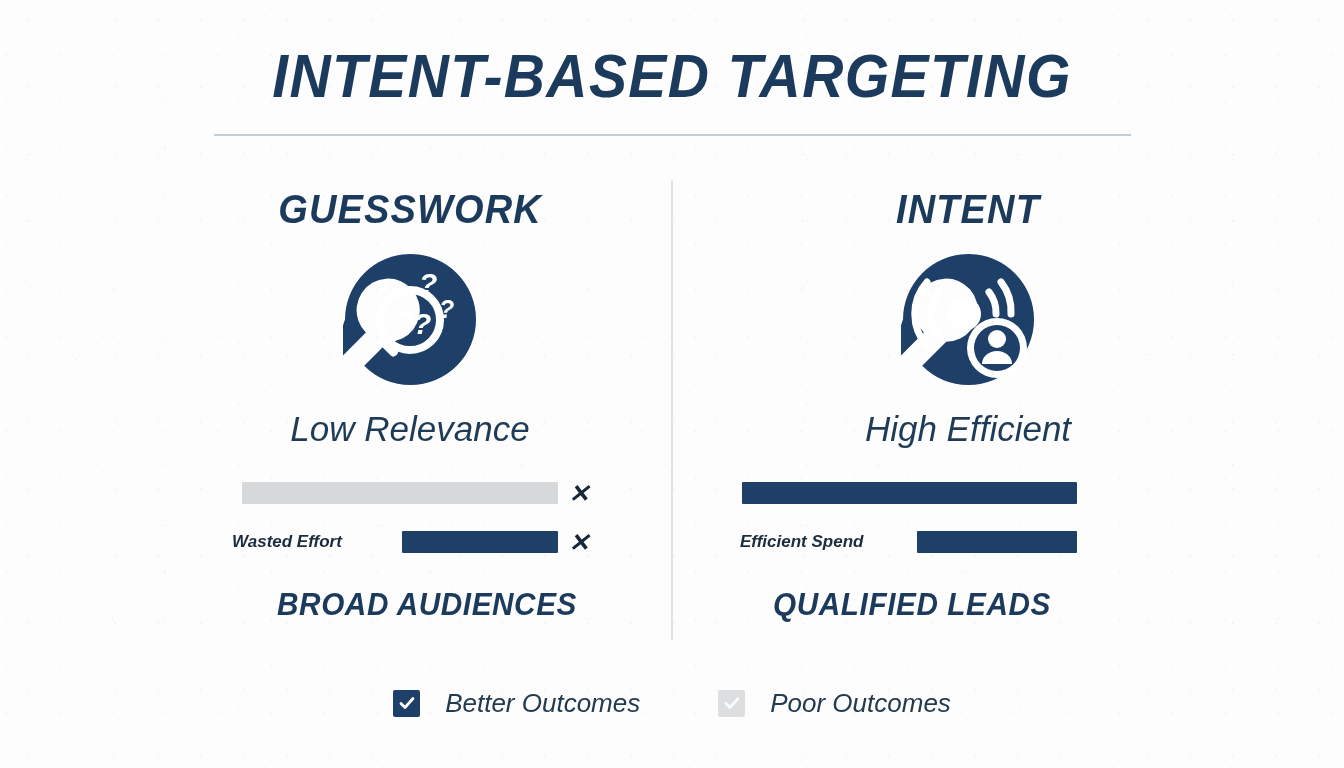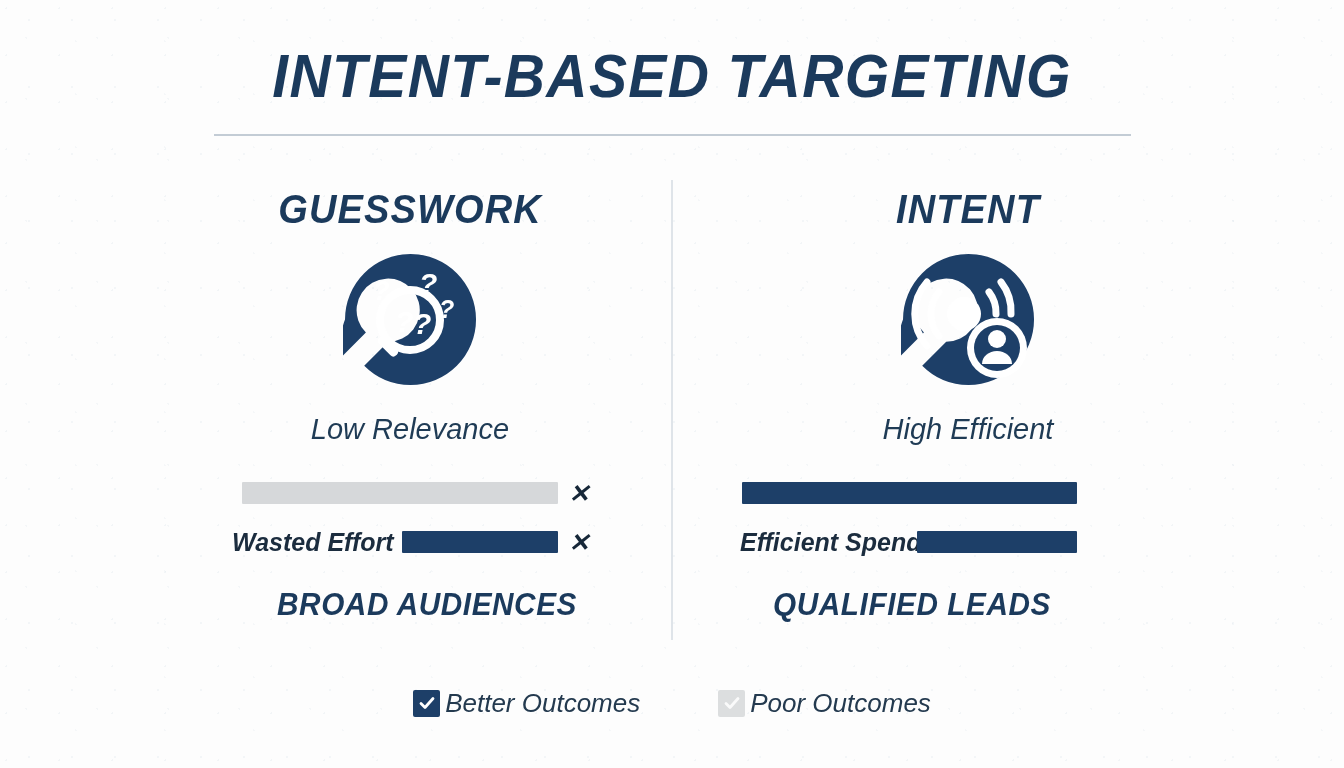--- a/index.html
+++ b/index.html
@@ -93,21 +93,21 @@
     margin-top: 19px;
     display: flex;
     justify-content: center;
   }
   .icon-wrap svg { display: block; }
 
   
   .rel-label {
     margin-top: 26px;
     text-align: center;
-    font-size: 29px;
+    font-size: 35px;
     line-height: 32px;
     font-weight: normal;
     color: #1f3b55;
   }
 
   .bar-row {
     position: absolute;
     display: flex;
     align-items: center;
   }
@@ -122,21 +122,21 @@
     margin-left: 10px;
     width: 22px;
     font-size: 25px;
     font-weight: bold;
     color: #162738;
     line-height: 22px;
     text-align: center;
   }
 
   .inline-label {
-    font-size: 25px;
+    font-size: 17px;
     line-height: 28px;
     font-weight: bold;
     color: #1b2c3e;
     white-space: nowrap;
   }
 
   
   .caption {
     position: absolute;
     top: 584px;
@@ -159,21 +159,21 @@
     left: 0;
     width: 1344px;
     display: flex;
     justify-content: center;
     align-items: center;
     gap: 78px;
   }
   .legend-item {
     display: flex;
     align-items: center;
-    gap: 5px;
+    gap: 25px;
   }
   .legend-box {
     width: 27px;
     height: 27px;
     border-radius: 2px;
     display: flex;
     align-items: center;
     justify-content: center;
   }
   .legend-box.on  { background: #1d3f68; }

